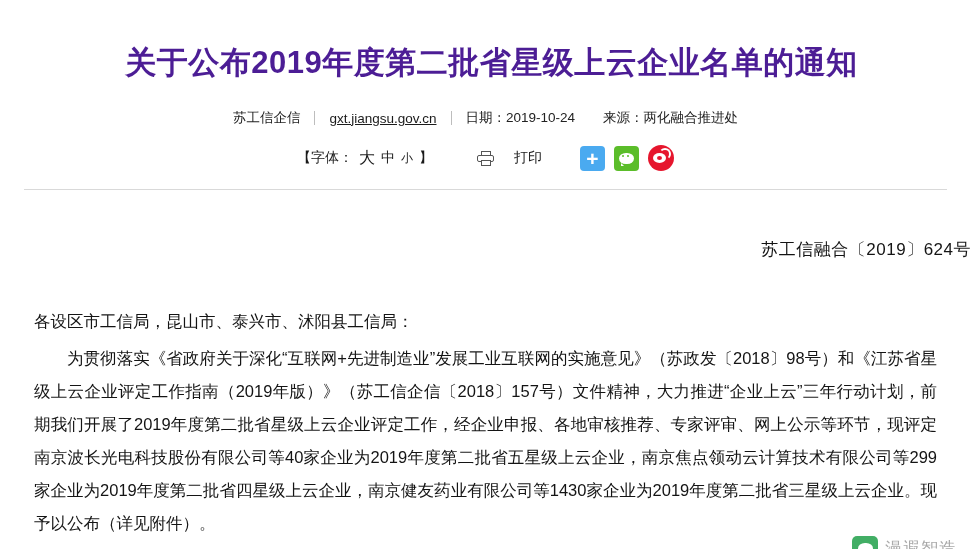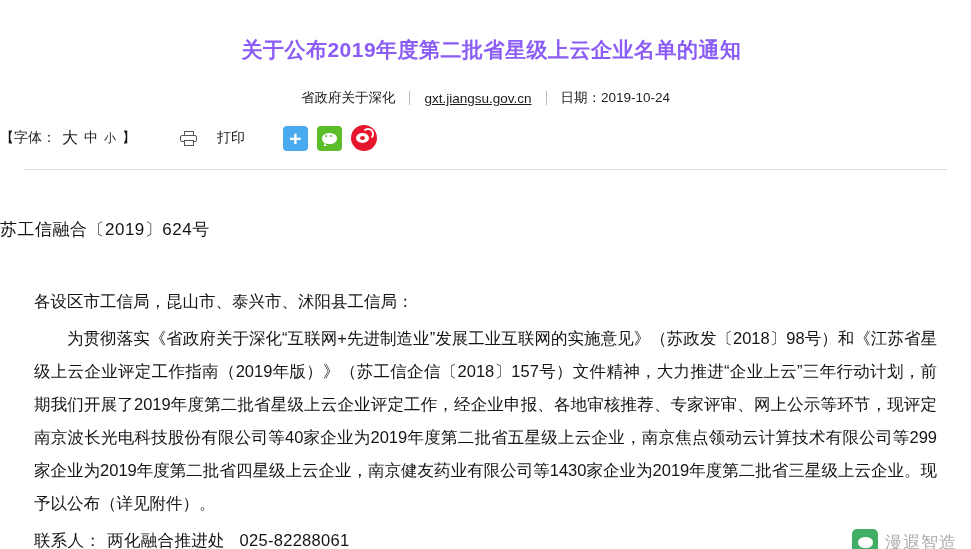--- a/index.html
+++ b/index.html
@@ -18,23 +18,23 @@
   .page {
     width: 971px;
     height: 549px;
     position: relative;
     box-sizing: border-box;
   }
 
   
   .title {
     text-align: center;
-    font-size: 21px;
+    font-size: 31px;
     font-weight: bold;
-    color: #8b5cf6;
+    color: #4c1d95;
     letter-spacing: 0.5px;
     padding-top: 22px;
     line-height: 1.3;
     padding-left: 12px;
   }
 
   
   .meta-line {
     margin-top: 26px;
     display: flex;
@@ -50,20 +50,21 @@
     width: 1px;
     height: 14px;
     background: #bdbdbd;
     display: inline-block;
   }
 
   
   .tools-line {
     margin-top: 18px;
     display: flex;
+    justify-content: center;
     align-items: center;
     font-size: 14px;
     color: #1a1a1a;
   }
   .fontsize-box {
     display: flex;
     align-items: center;
     gap: 6px;
   }
   .fontsize-box .fs {
@@ -188,21 +189,21 @@
   .divider {
     margin: 18px auto 0;
     width: 923px;
     height: 1px;
     background: #d9d9d9;
   }
 
   
   .doc-number {
     margin-top: 48px;
-    text-align: left;
+    text-align: right;
     font-size: 17px;
     color: #141414;
     letter-spacing: 0.5px;
   }
 
   
   .body-text {
     margin: 44px 30px 0 30px;
     font-size: 16.5px;
     line-height: 33px;
@@ -247,25 +248,26 @@
   }
 </style>
 </head>
 <body>
 
 <div class="page">
 
   <h1 class="title">关于公布2019年度第二批省星级上云企业名单的通知</h1>
 
   <div class="meta-line">
-    <span class="meta-item">省政府关于深化</span>
+    <span class="meta-item">苏工信企信</span>
     <span class="meta-sep"></span>
     <span class="meta-item meta-url">gxt.jiangsu.gov.cn</span>
     <span class="meta-sep"></span>
     <span class="meta-item">日期：2019-10-24</span>
+    <span class="meta-item">来源：两化融合推进处</span>
   </div>
 
   <div class="tools-line">
     <span class="fontsize-box">
       <span>【字体：</span>
       <span class="fs fs-big">大</span>
       <span class="fs fs-mid">中</span>
       <span class="fs fs-small">小</span>
       <span>】</span>
     </span>

